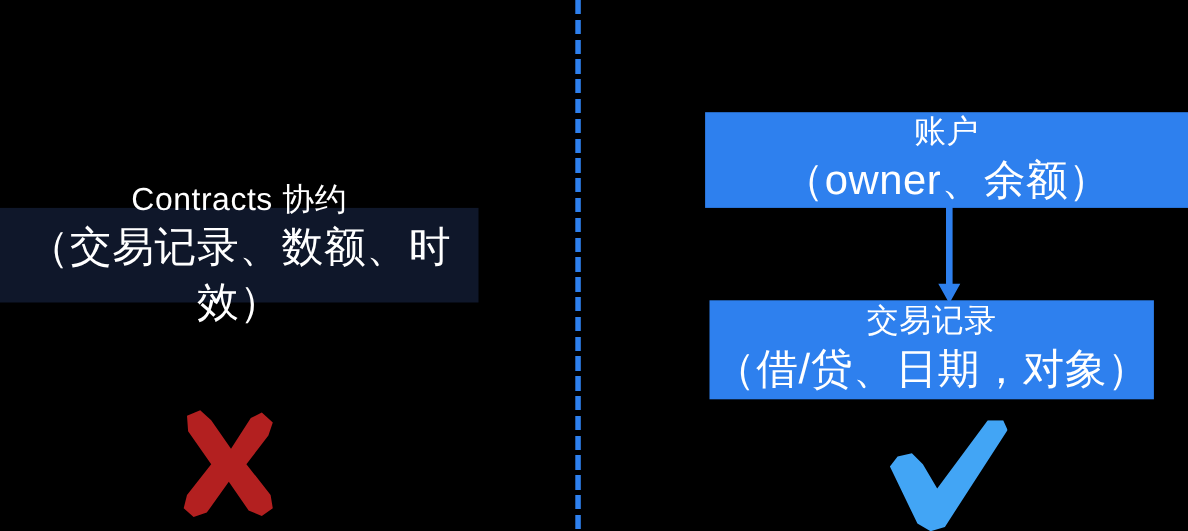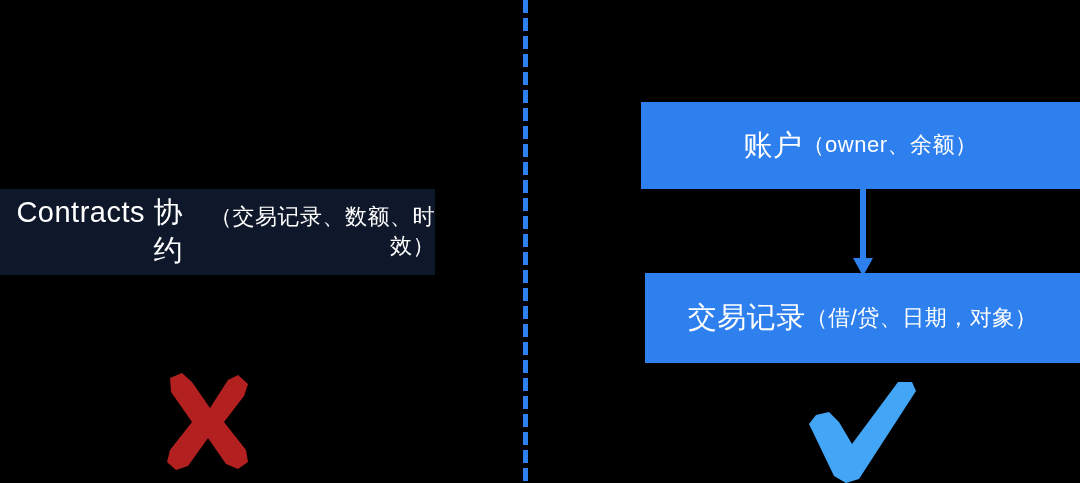--- a/index.html
+++ b/index.html
@@ -14,30 +14,30 @@
     background: #000000;
     overflow: hidden;
     font-family: "Liberation Sans", "DejaVu Sans", sans-serif;
   }
 
   
   .node {
     position: absolute;
     box-sizing: border-box;
     display: flex;
-    flex-direction: row;
+    flex-direction: column;
     align-items: center;
     justify-content: center;
     color: #ffffff;
-    text-align: right;
+    text-align: center;
     line-height: 1.30;
     letter-spacing: 0.5px;
   }
   .node .line1 { font-size: 29px; }
-  .node .line2 { font-size: 22px; }
+  .node .line2 { font-size: 38px; }
 
   
   #contracts-box {
     left: 0px;
     top: 189px;
     width: 435px;
     height: 86px;
     background: #0f172a;
   }
 
@@ -45,21 +45,21 @@
   #account-box {
     left: 641px;
     top: 102px;
     width: 439px;
     height: 87px;
     background: #2E80EE;
   }
   #txn-box {
     left: 645px;
     top: 273px;
-    width: 435px;
+    width: 404px;
     height: 90px;
     background: #2E80EE;
   }
 
   
   #divider {
     position: absolute;
     left: 523px;
     top: 0px;
     width: 5px;

